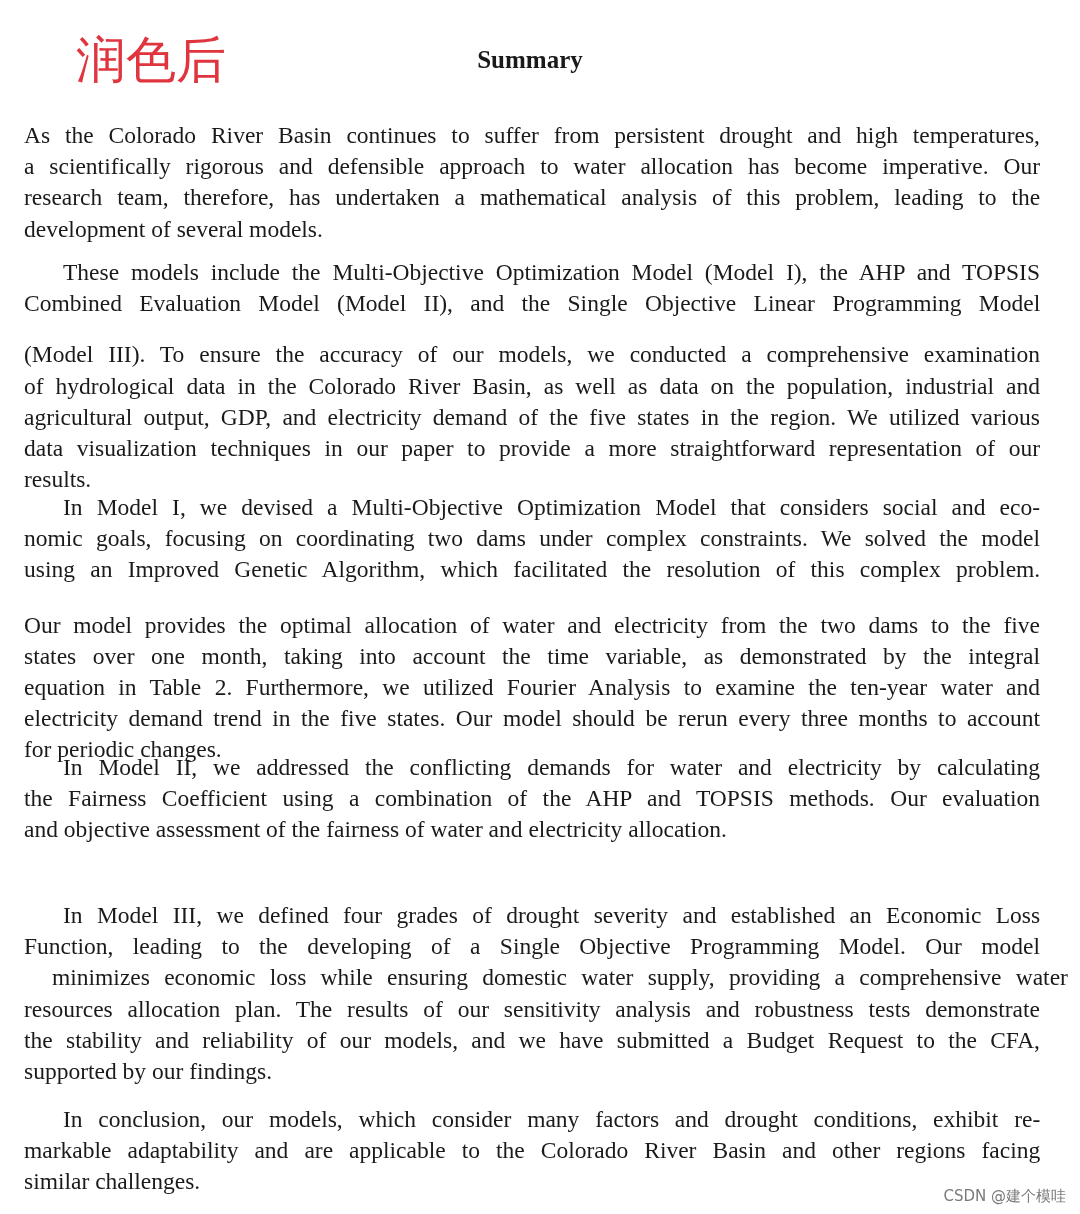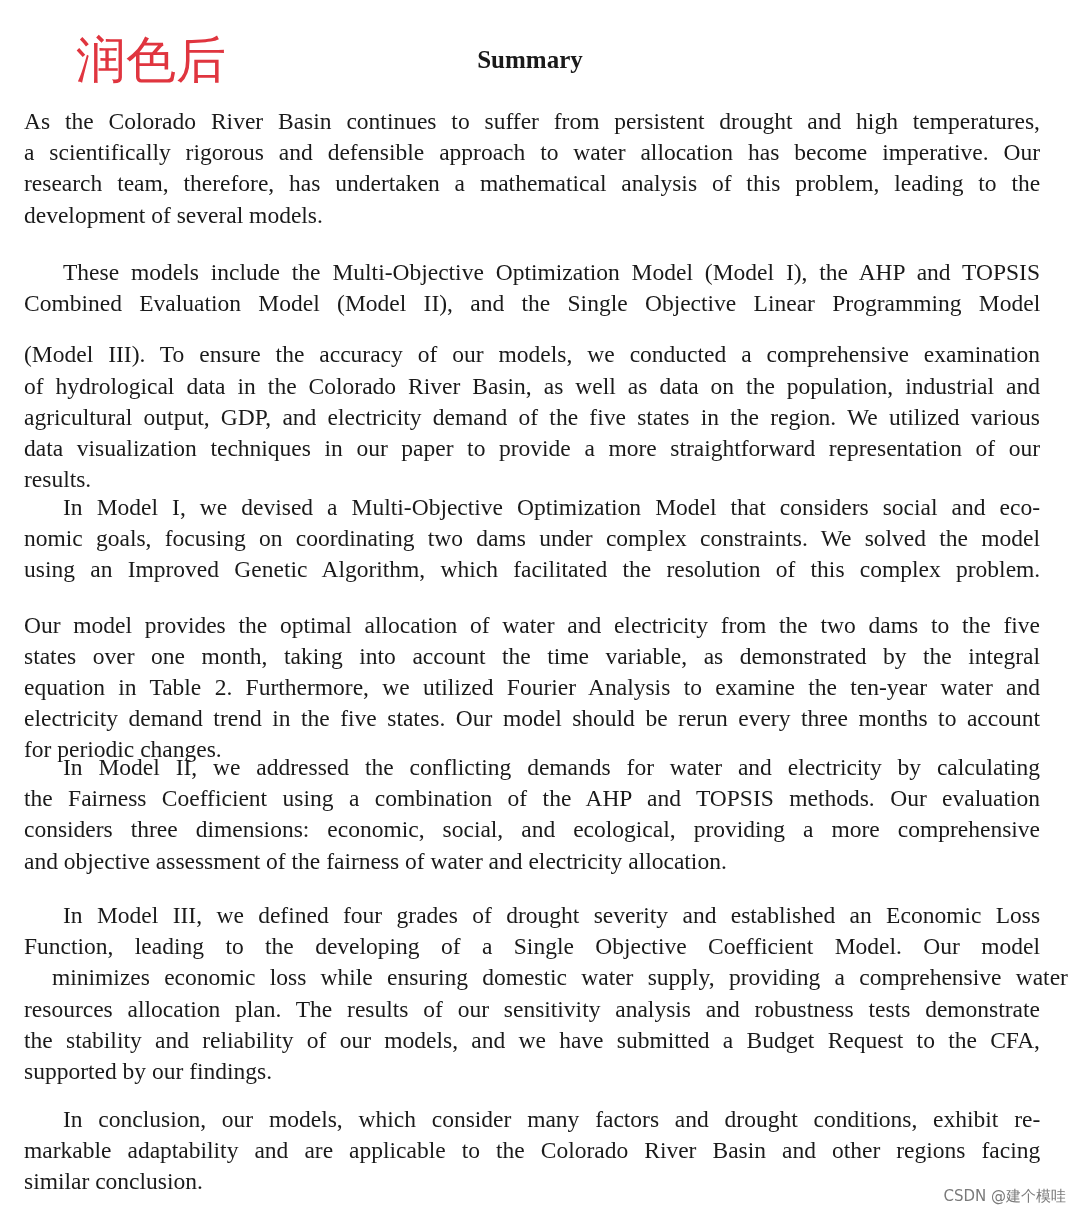--- a/index.html
+++ b/index.html
@@ -17,21 +17,21 @@
   .line.indent { padding-left: 39px; }
   .wm { position: absolute; right: 14px; bottom: 8px; font-family: "DejaVu Sans", sans-serif;
         font-size: 15px; color: #7a7a7a; }
 </style>
 </head>
 <body>
 
 <div class="label-cn">润色后</div>
 <div class="title"><span>Summary</span></div>
 
-<div class="para" style="top:106px">
+<div class="para" style="top:120px">
     <span class="line" style="white-space: nowrap; display: block; word-spacing: 9px;">As the Colorado River Basin continues to suffer from persistent drought and high temperatures,</span>
     <span class="line" style="white-space: nowrap; display: block; word-spacing: 8.30769px;">a scientifically rigorous and defensible approach to water allocation has become imperative.  Our</span>
     <span class="line" style="white-space: nowrap; display: block; word-spacing: 9px;">research team, therefore, has undertaken a mathematical analysis of this problem, leading to the</span>
     <span class="line last">development of several models.</span>
   </div>
 <div class="para" style="top:257px">
     <span class="line indent" style="white-space: nowrap; display: block; word-spacing: 6px;">These models include the Multi-Objective Optimization Model (Model I), the AHP and TOPSIS</span>
     <span class="line" style="white-space: nowrap; display: block; word-spacing: 11.4545px;">Combined Evaluation Model (Model II), and the Single Objective Linear Programming Model</span>
     <span class="line" style="white-space: nowrap; display: block; word-spacing: 9.07692px; margin-top: 20px;">(Model III). To ensure the accuracy of our models, we conducted a comprehensive examination</span>
     <span class="line" style="white-space: nowrap; display: block; word-spacing: 6.125px;">of hydrological data in the Colorado River Basin, as well as data on the population, industrial and</span>
@@ -45,30 +45,29 @@
     <span class="line" style="white-space: nowrap; display: block; word-spacing: 9.41667px;">using an Improved Genetic Algorithm, which facilitated the resolution of this complex problem.</span>
     <span class="line" style="white-space: nowrap; display: block; word-spacing: 6.875px; margin-top: 24px;">Our model provides the optimal allocation of water and electricity from the two dams to the five</span>
     <span class="line" style="white-space: nowrap; display: block; word-spacing: 10.6429px;">states over one month, taking into account the time variable, as demonstrated by the integral</span>
     <span class="line" style="white-space: nowrap; display: block; word-spacing: 6.93333px;">equation in Table 2.  Furthermore, we utilized Fourier Analysis to examine the ten-year water and</span>
     <span class="line" style="white-space: nowrap; display: block; word-spacing: 4.35294px;">electricity demand trend in the five states.  Our model should be rerun every three months to account</span>
     <span class="line last">for periodic changes.</span>
   </div>
 <div class="para" style="top:752px">
     <span class="line indent" style="white-space: nowrap; display: block; word-spacing: 10px;">In Model II, we addressed the conflicting demands for water and electricity by calculating</span>
     <span class="line" style="white-space: nowrap; display: block; word-spacing: 8.85714px;">the Fairness Coefficient using a combination of the AHP and TOPSIS methods.  Our evaluation</span>
-    <span class="line" style="white-space: nowrap; display: block; word-spacing: 11px;">considers three dimensions:  economic, social, and ecological, providing a more comprehensive</span>
     <span class="line last">and objective assessment of the fairness of water and electricity allocation.</span>
   </div>
 <div class="para" style="top:900px">
     <span class="line indent" style="white-space: nowrap; display: block; word-spacing: 8.5px;">In Model III, we defined four grades of drought severity and established an Economic Loss</span>
-    <span class="line" style="white-space: nowrap; display: block; word-spacing: 11.5714px;">Function, leading to the developing of a Single Objective Coefficient Model.   Our model</span>
+    <span class="line" style="white-space: nowrap; display: block; word-spacing: 11.5714px;">Function, leading to the developing of a Single Objective Programming Model.   Our model</span>
     <span class="line" style="white-space: nowrap; display: block; word-spacing: 8.36364px; margin-left: 28px;">minimizes economic loss while ensuring domestic water supply, providing a comprehensive water</span>
     <span class="line" style="white-space: nowrap; display: block; word-spacing: 8.23077px;">resources allocation plan.  The results of our sensitivity analysis and robustness tests demonstrate</span>
     <span class="line" style="white-space: nowrap; display: block; word-spacing: 7.375px;">the stability and reliability of our models, and we have submitted a Budget Request to the CFA,</span>
     <span class="line last">supported by our findings.</span>
   </div>
 <div class="para" style="top:1104px">
     <span class="line indent" style="white-space: nowrap; display: block; word-spacing: 9.91667px;">In conclusion, our models, which consider many factors and drought conditions, exhibit re-</span>
     <span class="line" style="white-space: nowrap; display: block; word-spacing: 10.1538px;">markable adaptability and are applicable to the Colorado River Basin and other regions facing</span>
-    <span class="line last">similar conclusion.</span>
+    <span class="line last">similar challenges.</span>
   </div>
 
 <div class="wm">CSDN @建个模哇</div>
 
 </body></html>

